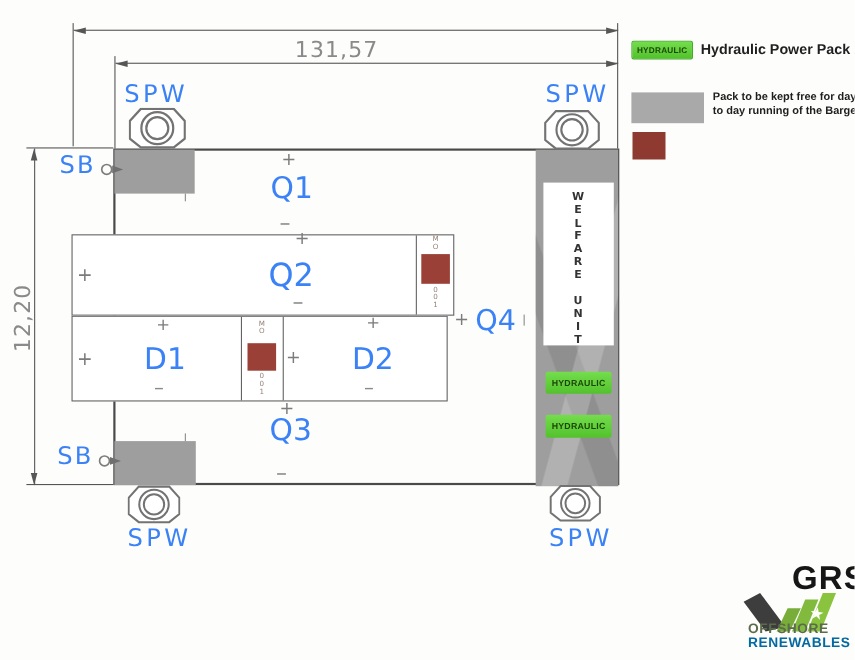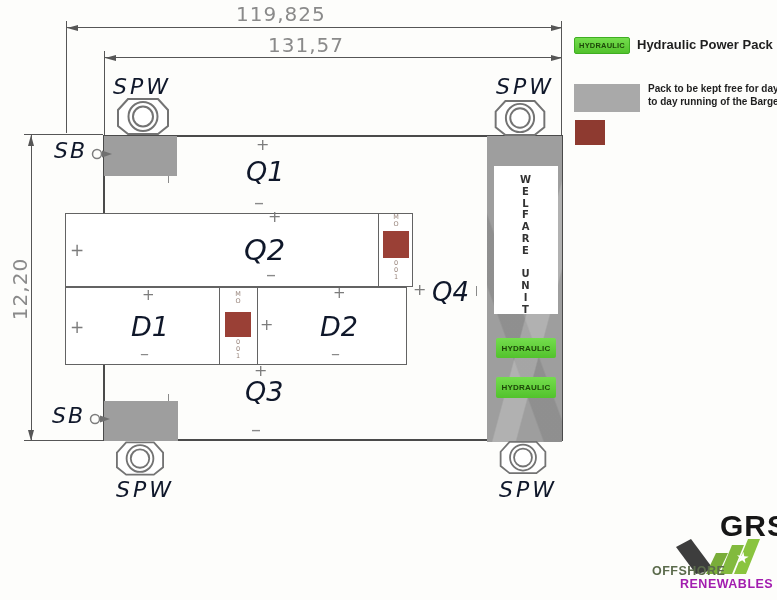--- a/index.html
+++ b/index.html
@@ -8,50 +8,49 @@
   .abs{position:absolute;}
   
   .hl{position:absolute;border-top:1.2px solid #565656;}
   .vl{position:absolute;border-left:1.2px solid #565656;}
   .arr{position:absolute;width:0;height:0;}
   .arr.l{border-top:3.5px solid transparent;border-bottom:3.5px solid transparent;border-right:11px solid #565656;}
   .arr.r{border-top:3.5px solid transparent;border-bottom:3.5px solid transparent;border-left:11px solid #565656;}
   .arr.u{border-left:3.5px solid transparent;border-right:3.5px solid transparent;border-bottom:11px solid #565656;}
   .arr.d{border-left:3.5px solid transparent;border-right:3.5px solid transparent;border-top:11px solid #565656;}
   .dimt{position:absolute;color:#8a8a8a;font-size:20px;letter-spacing:1px;white-space:nowrap;}
-  .cad{position:absolute;color:#0f172a;white-space:nowrap;font-style:italic;}
+  .cad{position:absolute;color:#3b82f6;white-space:nowrap;}
   .plus{position:absolute;color:#7c7c7c;font-size:16px;}
   .minus{position:absolute;color:#8a8a8a;font-size:20px;}
   .tick{position:absolute;border-left:1.5px solid #8a8a8a;}
   
   .grayarea{position:absolute;background:#9e9e9e;}
   .box{position:absolute;background:#ffffff;border:1.5px solid #636363;box-sizing:border-box;}
   .mp{position:absolute;background:#9a4036;}
   .mptxt{position:absolute;color:#97837a;font-size:6.5px;line-height:7px;white-space:pre-line;text-align:center;}
   .welfare{position:absolute;background:#ffffff;color:#333;font-size:10px;line-height:11.8px;
            font-weight:bold;text-align:center;white-space:pre-line;letter-spacing:1px;}
   .hydbadge{position:absolute;background:linear-gradient(#74dd4d,#52c22c);border-radius:2px;
             color:#1d4708;font-size:8px;font-weight:bold;display:flex;align-items:center;justify-content:center;
             font-family:"Liberation Sans",sans-serif;letter-spacing:.2px;}
   
   .leglab{position:absolute;color:#1f1f1f;font-weight:bold;font-family:"Liberation Sans",sans-serif;white-space:nowrap;}
   
   .logo-grs{position:absolute;color:#161616;font-size:30px;font-weight:900;letter-spacing:1px;
             font-family:"Liberation Sans",sans-serif;}
   .logo-l1{position:absolute;color:#5b6b4c;font-size:12.5px;font-weight:800;letter-spacing:.5px;
            font-family:"Liberation Sans",sans-serif;}
-  .logo-l2{position:absolute;color:#a21caf;font-size:12.5px;font-weight:800;letter-spacing:.5px;
+  .logo-l2{position:absolute;color:#0369a1;font-size:12.5px;font-weight:800;letter-spacing:.5px;
            font-family:"Liberation Sans",sans-serif;}
 </style>
 </head>
 <body>
 
 <div id="canvas">
 
-  <div class="dimt" style="left:236px;top:2px;">119,825</div>
   <div class="hl" style="left:67px;top:27px;width:495px;"></div>
   <div class="arr l" style="left:67px;top:24.5px;"></div>
   <div class="arr r" style="left:551px;top:24.5px;"></div>
   <div class="vl" style="left:66px;top:21px;height:112px;"></div>
   <div class="vl" style="left:561px;top:21px;height:114px;"></div>
 
   <div class="dimt" style="left:268px;top:33px;">131,57</div>
   <div class="hl" style="left:105px;top:57px;width:457px;"></div>
   <div class="arr l" style="left:105px;top:54.5px;"></div>
   <div class="arr r" style="left:551px;top:54.5px;"></div>
@@ -190,16 +189,16 @@
   <div style="position:absolute;left:575px;top:120px;width:30px;height:25px;background:#8e3a30;"></div>
 
   <div class="logo-grs" style="left:684px;top:509px;margin-left:36px;">GRS</div>
   <svg class="abs" style="left:672px;top:537px;" width="100" height="38" viewBox="0 0 100 38">
     <polygon points="4,10 19,2 42,33 24,37" fill="#3d3d3d"></polygon>
     <polygon points="44,16 56,16 46,37 34,37" fill="#79ad39"></polygon>
     <polygon points="60,8 72,8 60,37 48,37" fill="#82ba3e"></polygon>
     <polygon points="76,2 88,2 74,37 62,37" fill="#8ac43f"></polygon>
     <text x="64" y="26" font-size="15" fill="#ffffff" transform="rotate(8 72 20)">★</text>
   </svg>
-  <div class="logo-l1" style="left:652px;top:564px;">OFFSHORE</div>
+  <div class="logo-l1" style="left:680px;top:564px;">OFFSHORE</div>
   <div class="logo-l2" style="left:680px;top:577px;">RENEWABLES</div>
 
 </div>
 
 </body></html>

